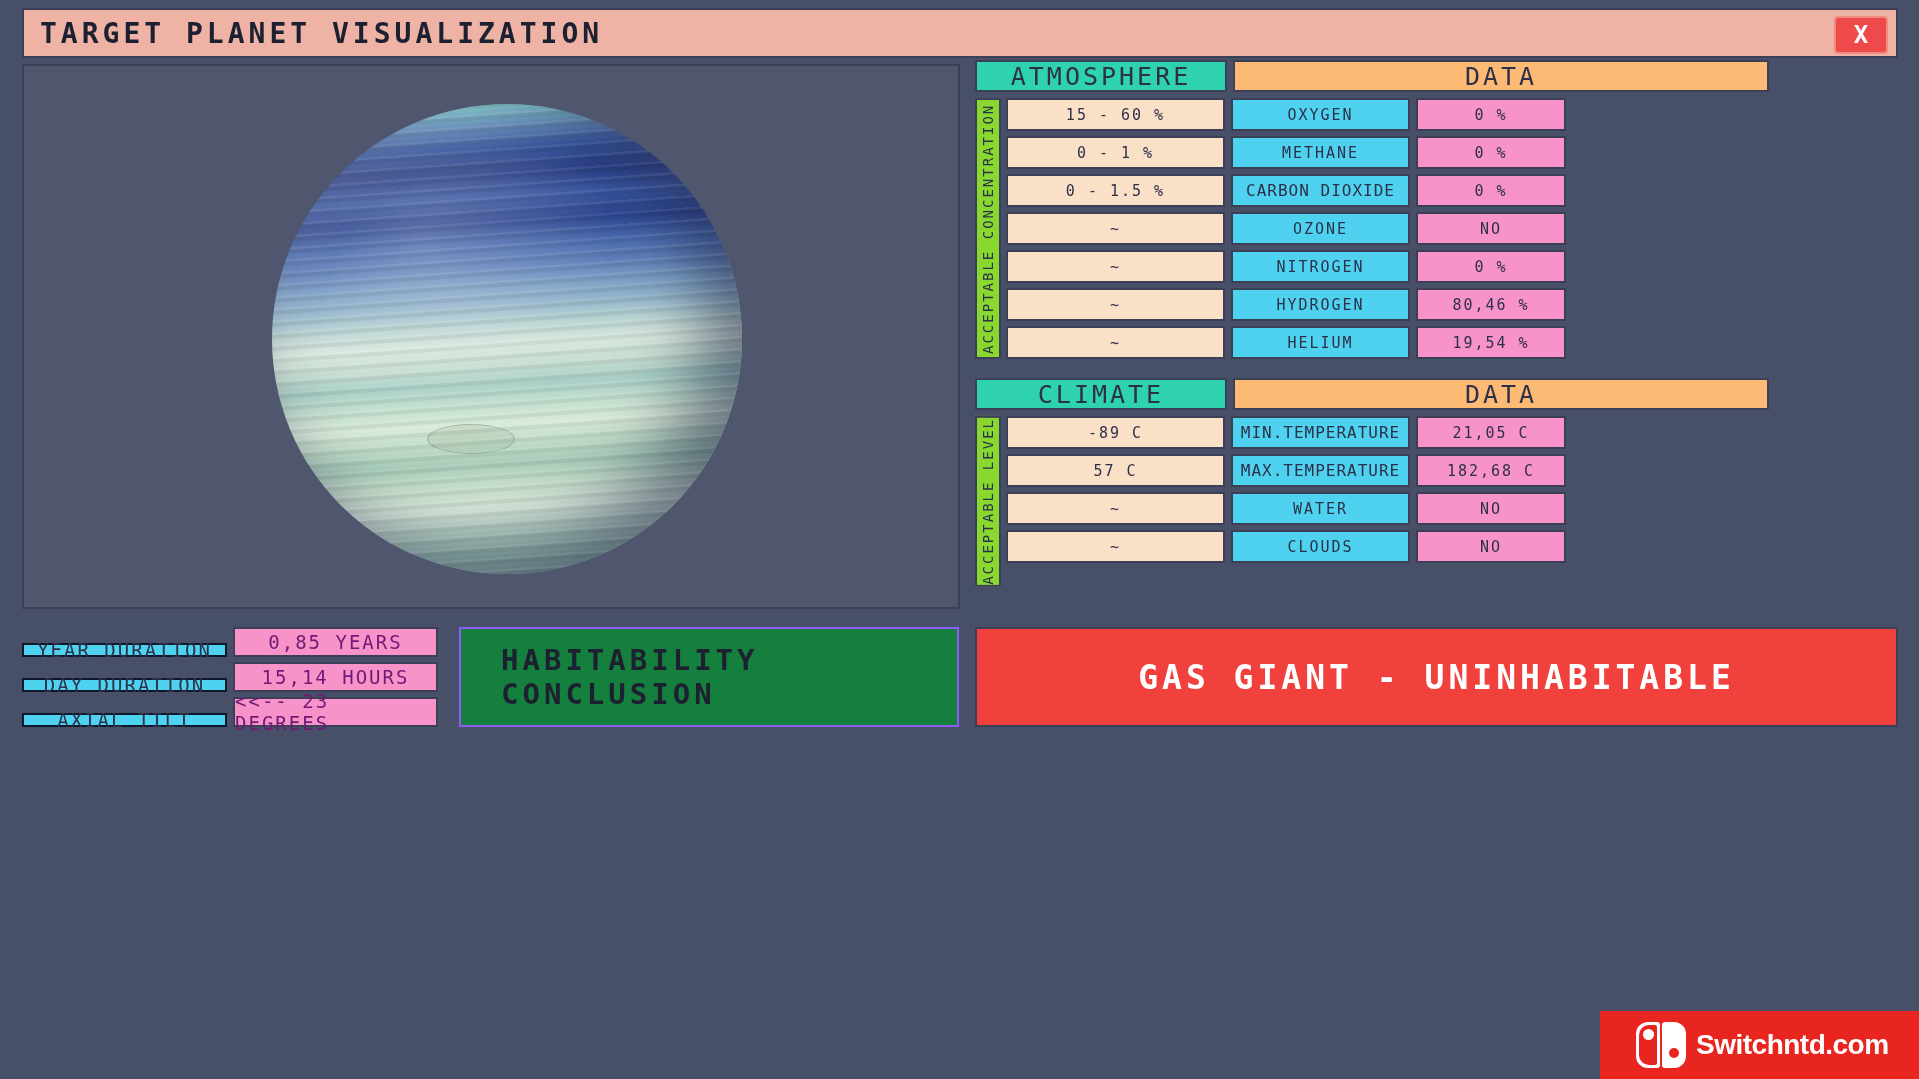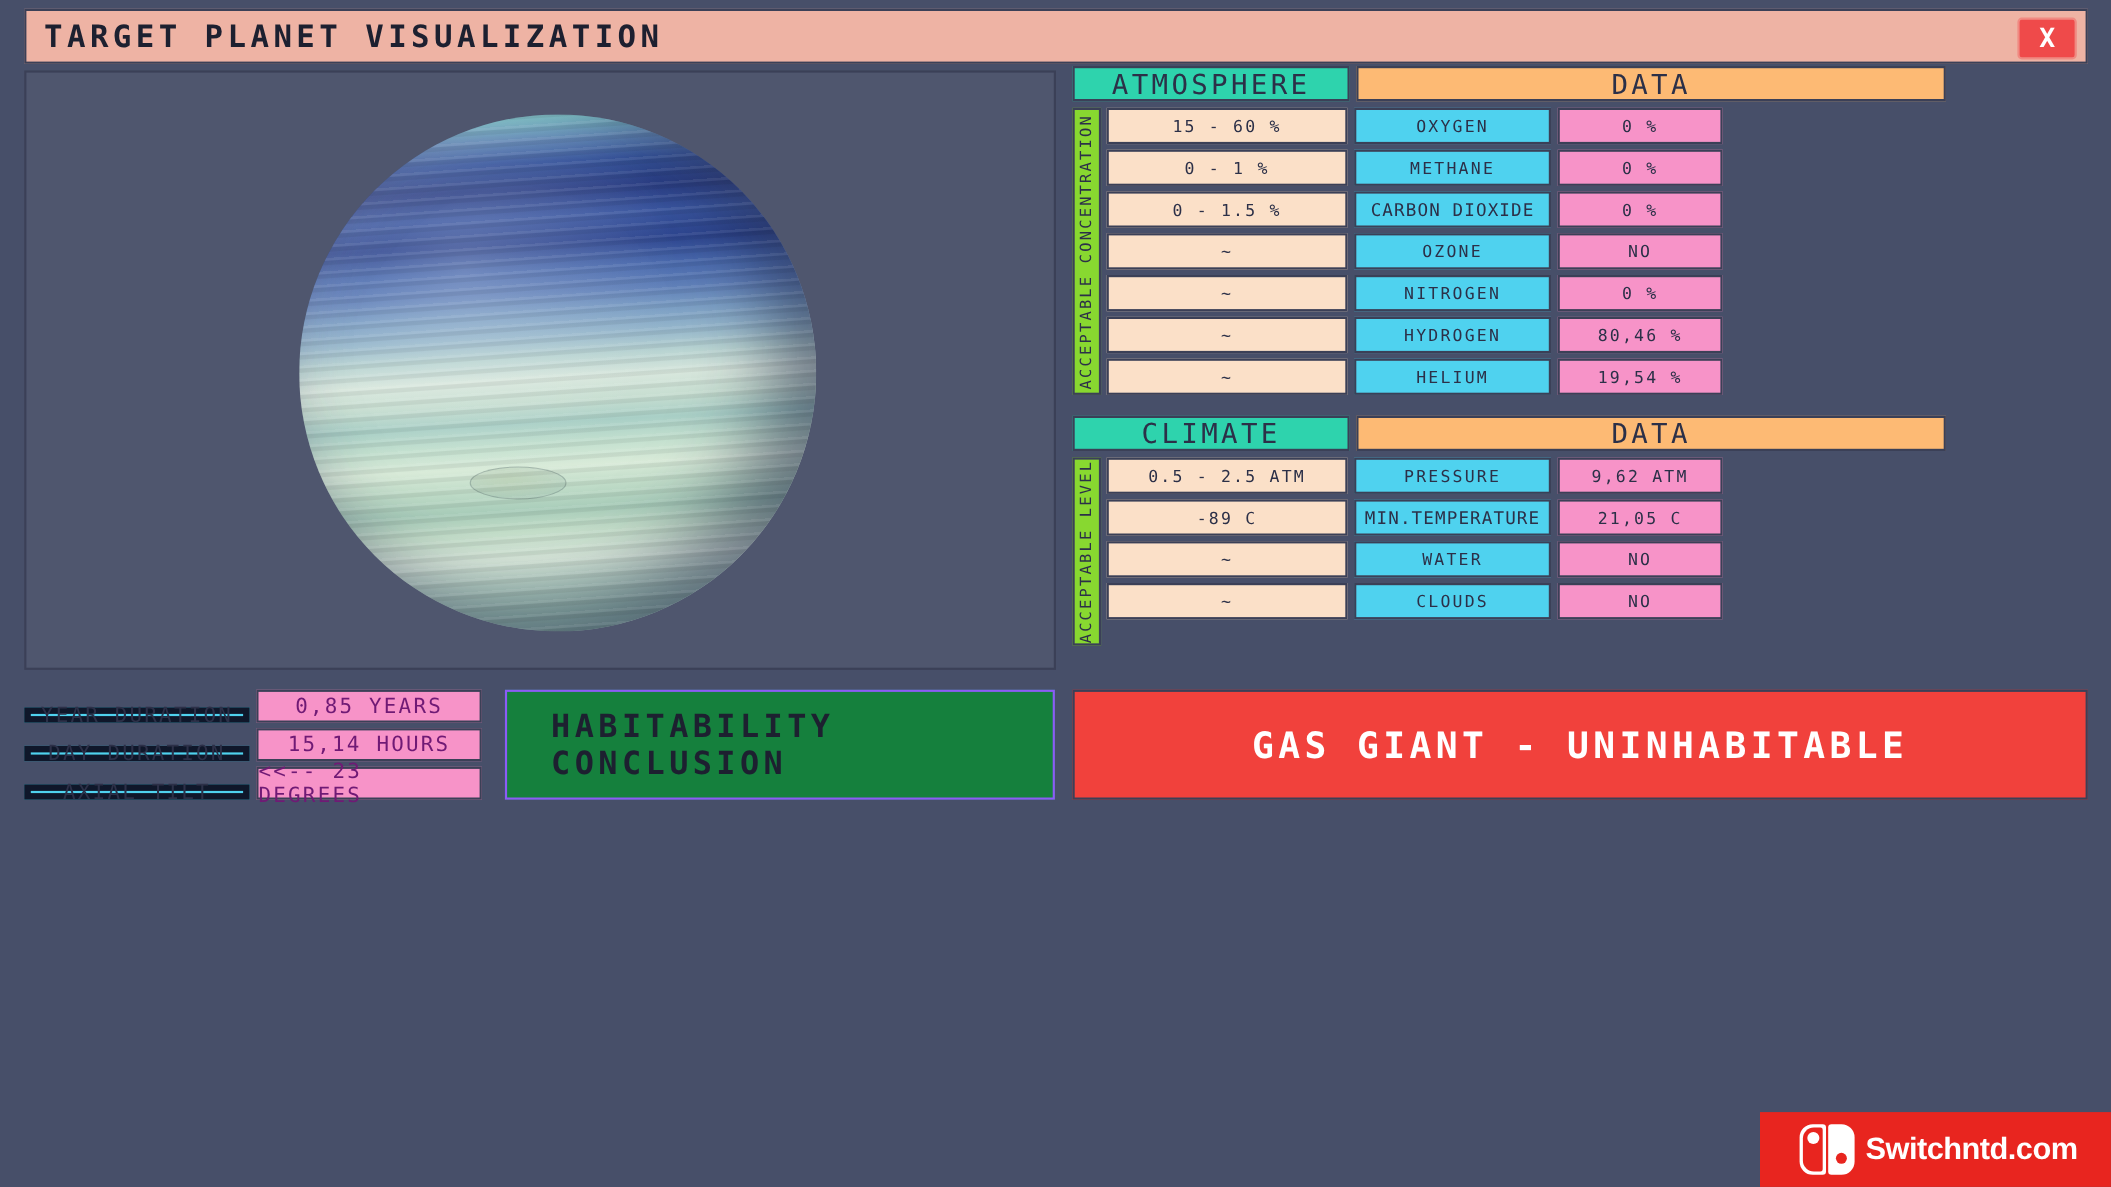--- a/index.html
+++ b/index.html
@@ -98,21 +98,21 @@
   }
   .cell-range { width: 219px; background: #fbe0c8; }
   .cell-name  { width: 179px; background: #4fd2ef; }
   .cell-val   { width: 150px; background: #f793c8; }
   .cell-name.tight { font-size: 16px; letter-spacing: 1px; }
 
   
   .stats { position: absolute; left: 22px; top: 627px; width: 430px; }
   .stat-row { display: flex; gap: 6px; height: 30px; margin-bottom: 5px; }
   .stat-label {
-    width: 205px; background: #4fd2ef; border: 6px solid #0f172a;
+    width: 205px; background: #4fd2ef; border: 2px solid #0f172a;
     display: flex; align-items: center; justify-content: center;
     color: #2c3048; font-size: 19px; letter-spacing: 2px; margin-top: 16px;
   }
   .stat-value {
     width: 205px; background: #f793c8; border: 2px solid #3b4057;
     display: flex; align-items: center; justify-content: center;
     color: #701a75; font-size: 19px; letter-spacing: 2px;
   }
 
   .conclusion-title {
@@ -222,28 +222,28 @@
 
   <div class="panel" style="left:975px; top:378px;">
     <div class="panel-head">
       <div class="head-cell head-left">CLIMATE</div>
       <div class="head-cell head-right">DATA</div>
     </div>
     <div class="panel-body">
       <div class="vlabel">ACCEPTABLE LEVEL</div>
       <div class="rows">
         <div class="row">
-          <div class="cell cell-range">0.5 - 2.5 ATM</div>
-          <div class="cell cell-name">PRESSURE</div>
-          <div class="cell cell-val">9,62 ATM</div>
-        </div>
-        <div class="row">
           <div class="cell cell-range">-89 C</div>
           <div class="cell cell-name tight">MIN.TEMPERATURE</div>
           <div class="cell cell-val">21,05 C</div>
+        </div>
+        <div class="row">
+          <div class="cell cell-range">57 C</div>
+          <div class="cell cell-name tight">MAX.TEMPERATURE</div>
+          <div class="cell cell-val">182,68 C</div>
         </div>
         <div class="row">
           <div class="cell cell-range">~</div>
           <div class="cell cell-name">WATER</div>
           <div class="cell cell-val">NO</div>
         </div>
         <div class="row">
           <div class="cell cell-range">~</div>
           <div class="cell cell-name">CLOUDS</div>
           <div class="cell cell-val">NO</div>

